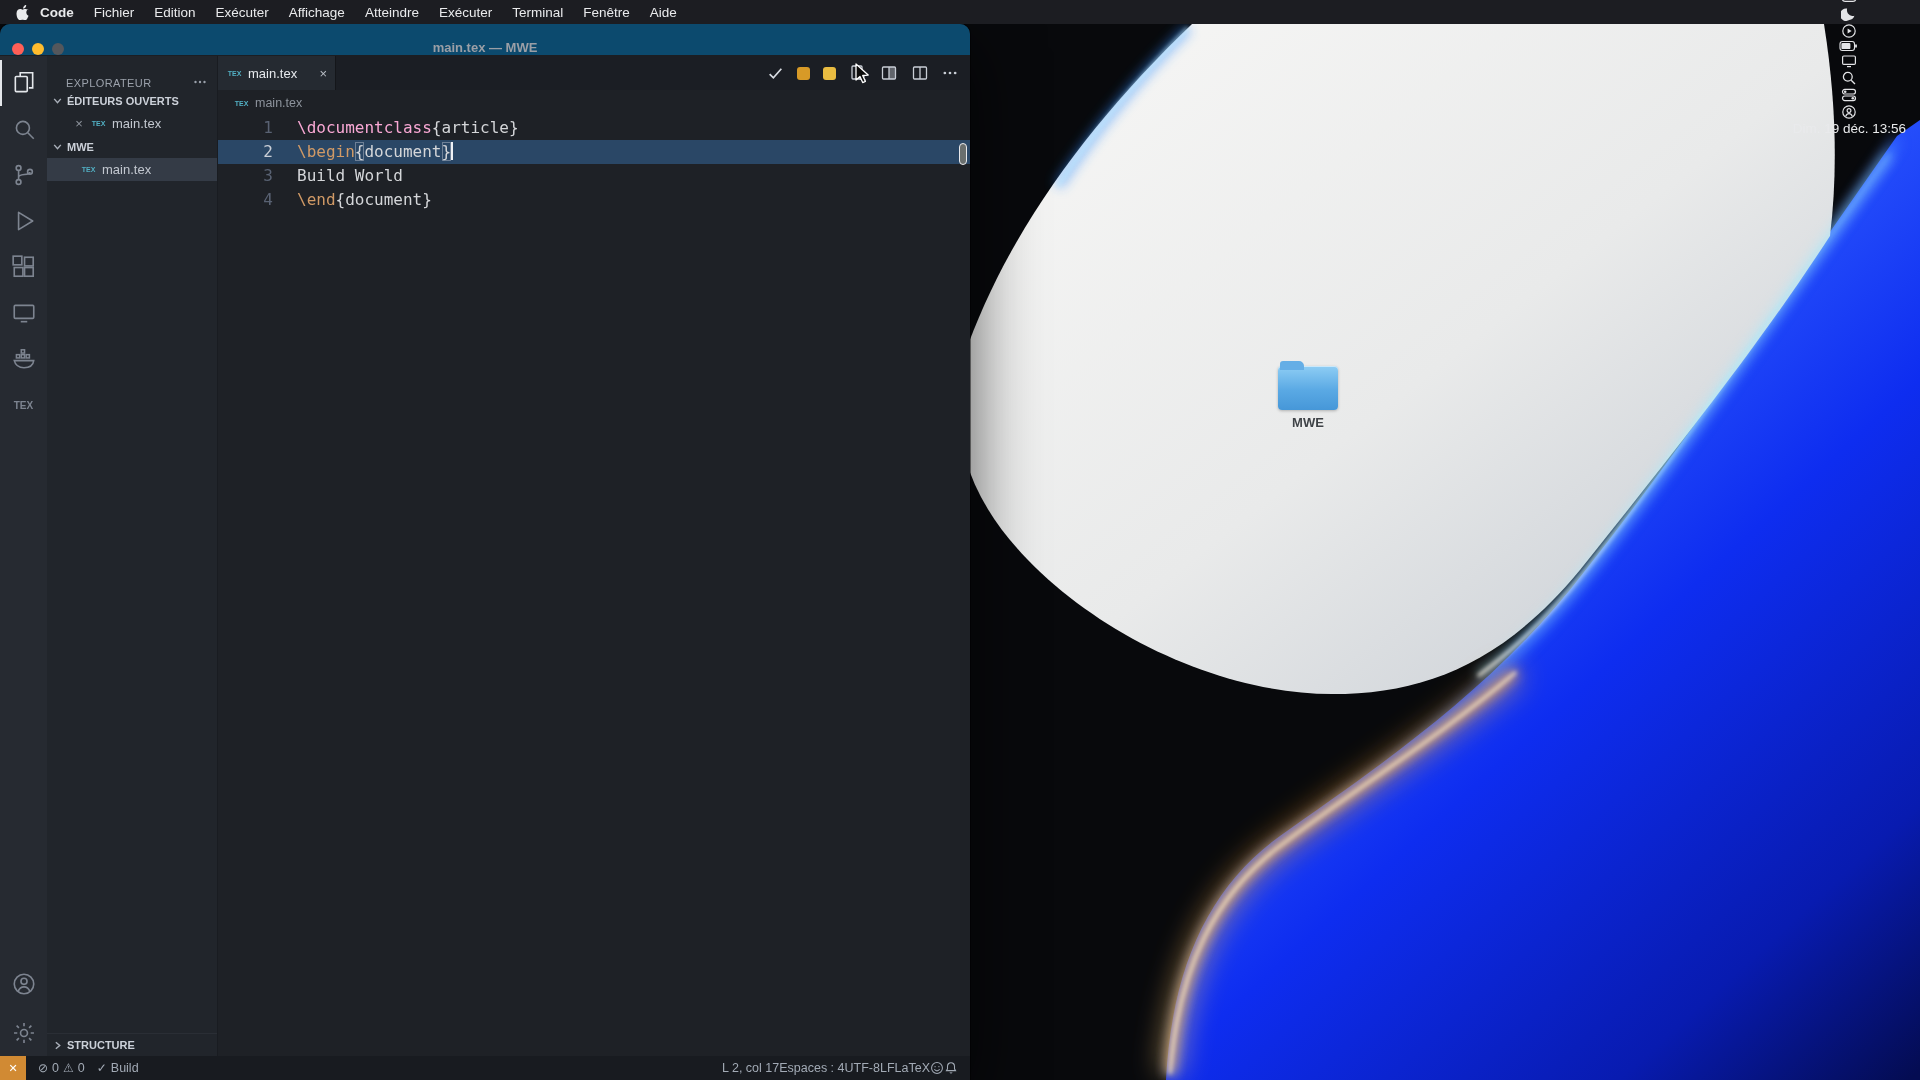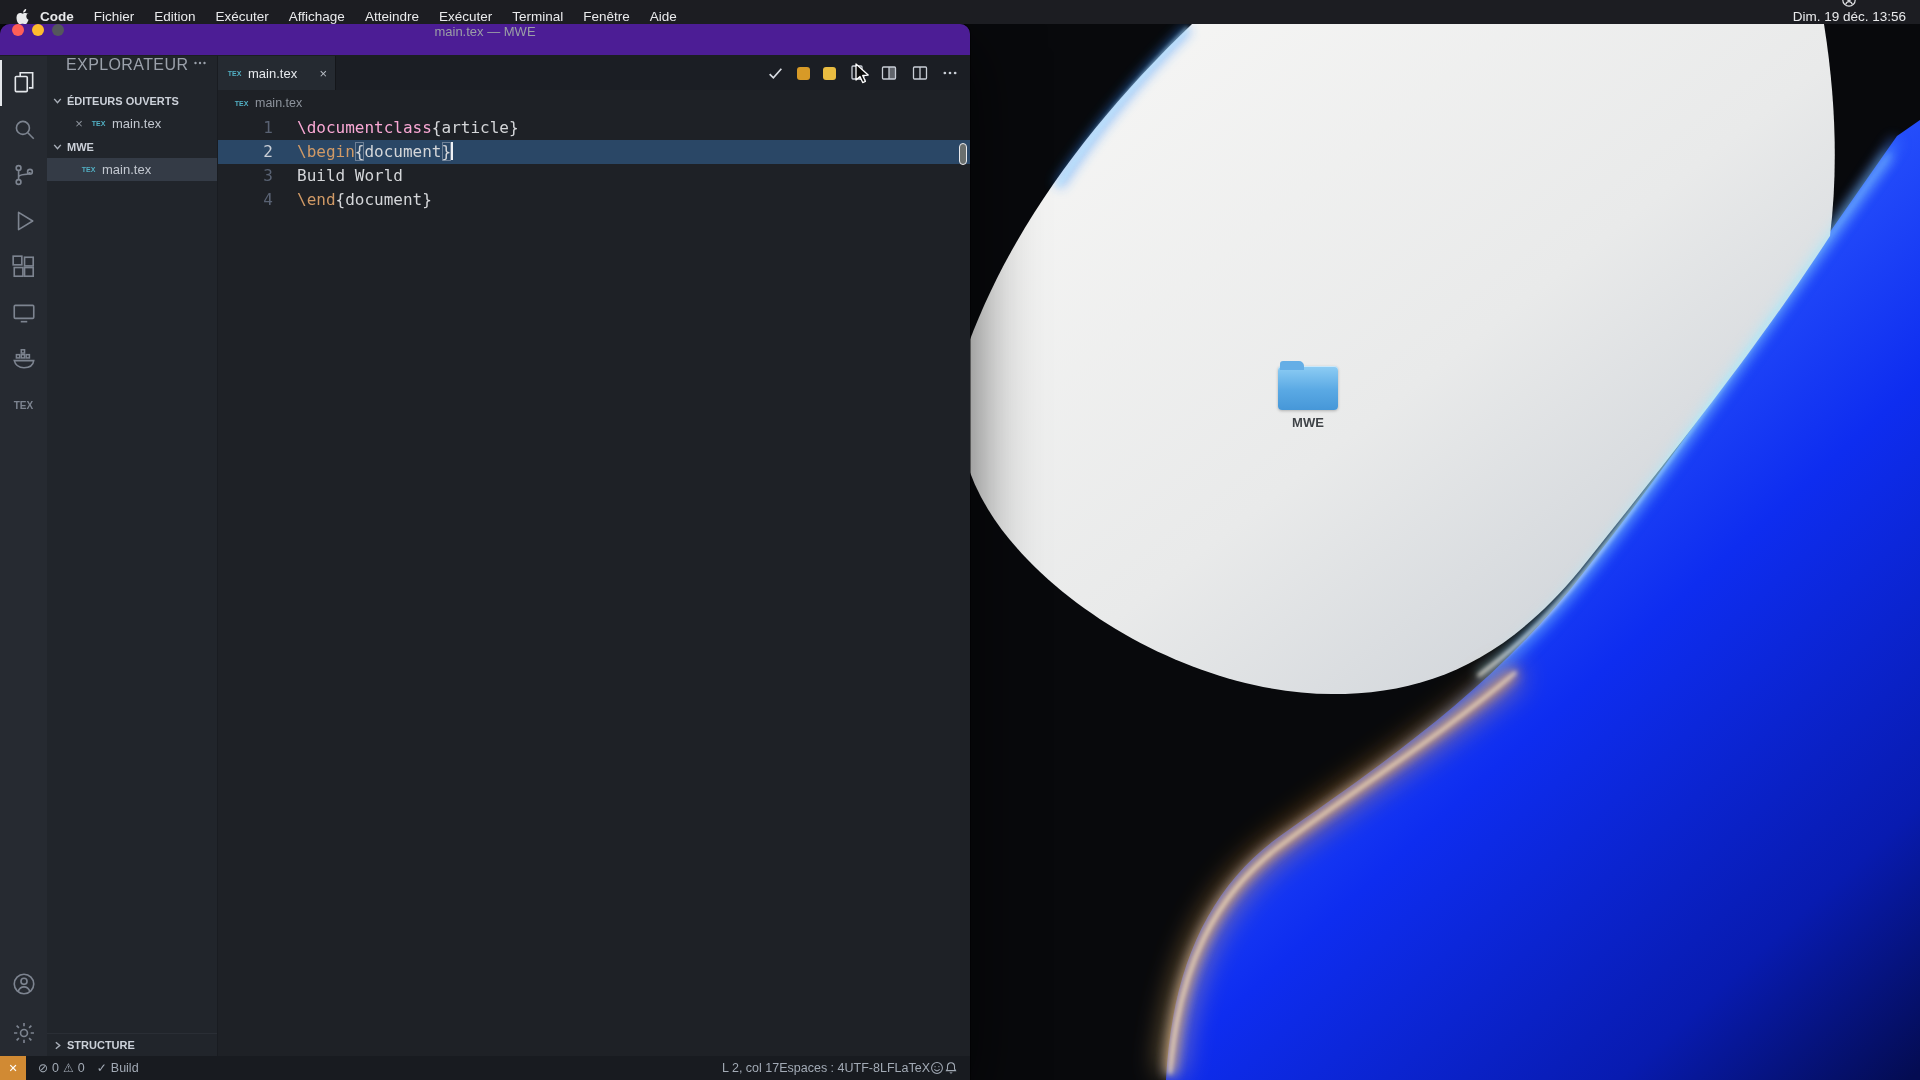--- a/index.html
+++ b/index.html
@@ -2,21 +2,21 @@
 <html><head>
 <meta charset="utf-8">
 <style>
   * { margin:0; padding:0; box-sizing:border-box; }
   html,body { width:1920px; height:1080px; overflow:hidden; background:#000;
               font-family:"Liberation Sans", sans-serif; }
   body { position:relative; }
 
   
   #menubar { position:absolute; top:0; left:0; width:1920px; height:24px; background:#1c1d22;
-             display:flex; align-items:flex-end; color:#e9eaec; font-size:13.5px; z-index:50; }
+             display:flex; align-items:center; color:#e9eaec; font-size:13.5px; z-index:50; }
   .apple { display:flex; align-items:center; padding:0 10px 0 16px; }
   .mb-items { display:flex; align-items:center; gap:20px; }
   .mb-item { cursor:default; }
   .mb-app { font-weight:bold; }
   .mb-status { margin-left:auto; display:flex; align-items:center; gap:1px; padding-right:14px;flex-direction:column; }
   .mb-status svg { display:block; }
   .rec-pill { width:28px; height:15px; border-radius:8px; background:#46423c; display:flex; align-items:center; justify-content:center; }
   .rec-dot { width:8px; height:8px; border-radius:50%; background:#ff9f0a; display:block; }
   .clock { font-size:13.5px; white-space:nowrap; }
 
@@ -28,42 +28,42 @@
                  background:linear-gradient(180deg,#8ecdf4 0%,#5aa9e4 55%,#4697d8 100%);
                  box-shadow:inset 0 1px 0 rgba(255,255,255,.55), 0 1px 3px rgba(0,0,0,.25); }
   .folder-icon::before { content:""; position:absolute; top:-5px; left:2px; width:24px; height:9px;
                  border-radius:3px 5px 0 0; background:#65aee6; }
   .folder-label { margin-top:5px; font-size:13px; font-weight:bold; color:#3f4347; text-shadow:0 1px 2px rgba(255,255,255,.6); }
 
   
   #vscode { position:absolute; top:24px; left:0; width:970px; height:1056px; border-radius:10px 10px 0 0;
             background:#1e2126; box-shadow:0 22px 70px rgba(0,0,0,.65), 0 0 0 1px rgba(0,0,0,.45);
             display:flex; flex-direction:column; overflow:hidden; z-index:10; }
-  .titlebar { height:32px; flex:0 0 auto; background:#4c1d95; border-bottom:1px solid #1b1e23;
-              display:flex; align-items:flex-start; position:relative; }
+  .titlebar { height:32px; flex:0 0 auto; background:#0c4a6e; border-bottom:1px solid #1b1e23;
+              display:flex; align-items:flex-end; position:relative;font-weight:bold; }
   .traffic { display:flex; gap:8px; padding-left:12px; z-index:2; }
   .tl { width:12px; height:12px; border-radius:50%; }
   .tl.red { background:#ff5f57; } .tl.yel { background:#febc2e; } .tl.gry { background:#54575c; }
   .wtitle { position:absolute; left:0; right:0; text-align:center; color:#9b9fa6; font-size:13px; }
 
   .window-main { flex:1; display:flex; min-height:0; }
 
   
   .activitybar { width:47px; flex:0 0 auto; background:#262a31; display:flex; flex-direction:column; align-items:stretch; padding-top:4px; }
   .act-icon { height:46px; display:flex; align-items:center; justify-content:center; color:#7d8490; cursor:pointer; }
   .act-icon.active { color:#e4e7eb; box-shadow:inset 2px 0 0 #e4e7eb; }
   .act-icon svg { display:block; }
   .act-tex { font-size:10px; font-weight:bold; letter-spacing:0; }
   .act-bottom { margin-top:auto; padding-bottom:6px; }
 
   
   .sidebar { width:171px; flex:0 0 auto; background:#21252b; border-right:1px solid #191c21;
              display:flex; flex-direction:column; color:#c2c7cf; font-size:13px; }
-  .sb-header { height:33px; flex:0 0 auto; display:flex; align-items:flex-start; padding:0 10px 0 19px;
-               font-size:16px; letter-spacing:.4px; color:#9ba1ab; }
+  .sb-header { height:33px; flex:0 0 auto; display:flex; align-items:flex-end; padding:0 10px 0 19px;
+               font-size:11px; letter-spacing:.4px; color:#9ba1ab; }
   .sb-more { margin-left:auto; color:#9ba1ab; cursor:pointer; display:flex; }
   .section-row { height:23px; flex:0 0 auto; display:flex; align-items:center; gap:4px; padding-left:5px;
                  font-size:11px; font-weight:bold; color:#ccd1d9; cursor:pointer; }
   .file-row { height:23px; flex:0 0 auto; display:flex; align-items:center; gap:5px; font-size:13px; color:#c2c7cf; cursor:pointer; }
   .file-row.open-ed { padding-left:26px; }
   .file-row.tree { padding-left:33px; }
   .file-row.selected { background:#343b46; }
   .close-x { font-size:13px; color:#8f959e; width:12px; text-align:center; }
   .texicon { display:inline-flex; align-items:center; justify-content:center; width:17px; height:14px;
              font-size:7px; font-weight:bold; color:#52b0c4; letter-spacing:0; flex:0 0 auto; }

